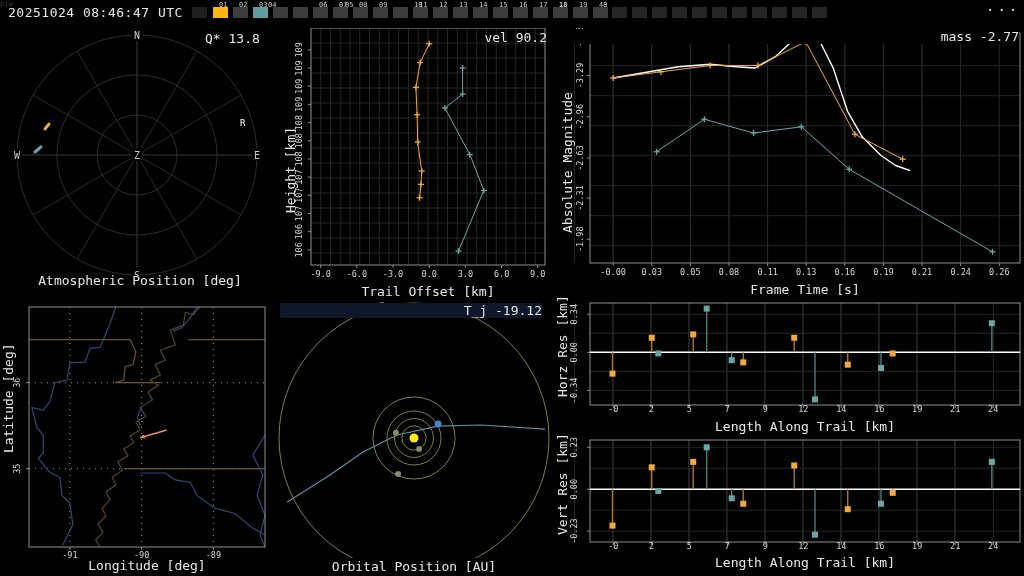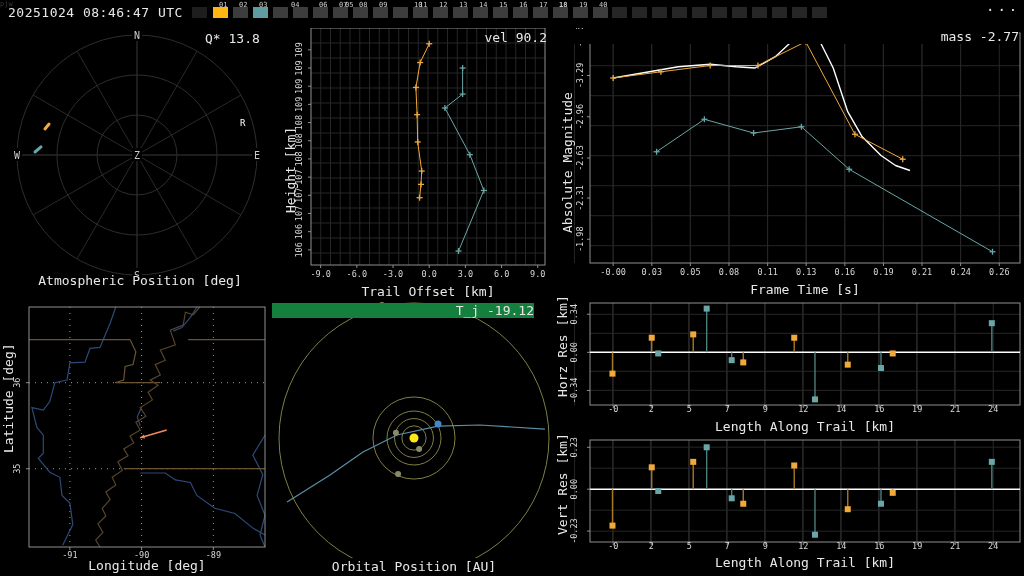--- a/index.html
+++ b/index.html
@@ -24,21 +24,21 @@
 <div class="lbl" id="clock">20251024 08:46:47 UTC</div>
 <div id="frames" class="abs" style="left:0;top:0;width:1024px;height:24px;">
     <div class="framebox" style="left: 192px; background: rgb(30, 30, 30);"></div>
     <div class="framebox" style="left: 213px; background: rgb(255, 182, 18);"></div>
     <div class="framelabel" style="left: 219px;">01</div>
     <div class="framebox" style="left: 233px; background: rgb(61, 61, 61);"></div>
     <div class="framelabel" style="left: 239px;">02</div>
     <div class="framebox" style="left: 253px; background: rgb(95, 158, 160);"></div>
     <div class="framelabel" style="left: 259px;">03</div>
     <div class="framebox" style="left: 273px; background: rgb(61, 61, 61);"></div>
-    <div class="framelabel" style="left: 291px;">04</div>
+    <div class="framelabel" style="left: 268px;">04</div>
     <div class="framebox" style="left: 293px; background: rgb(61, 61, 61);"></div>
     <div class="framelabel" style="left: 299px; margin-left: 46px;">05</div>
     <div class="framebox" style="left: 313px; background: rgb(61, 61, 61);"></div>
     <div class="framelabel" style="left: 319px;">06</div>
     <div class="framebox" style="left: 333px; background: rgb(61, 61, 61);"></div>
     <div class="framelabel" style="left: 339px;">07</div>
     <div class="framebox" style="left: 353px; background: rgb(61, 61, 61);"></div>
     <div class="framelabel" style="left: 359px;">08</div>
     <div class="framebox" style="left: 373px; background: rgb(61, 61, 61);"></div>
     <div class="framelabel" style="left: 379px;">09</div>
@@ -531,21 +531,21 @@
 <div class="lbl ctr" style="left:311px;top:284px;width:234px;">Trail Offset [km]</div>
 <div class="vlbl" style="left:298px;top:198px;">Height [km]</div>
 
 <div class="lbl rgt" style="left:555px;top:29px;width:464px;background:#000;">mass -2.77</div>
 <div class="lbl ctr" style="left:590px;top:282px;width:430px;">Frame Time [s]</div>
 <div class="vlbl" style="left:575px;top:218px;">Absolute Magnitude</div>
 
 <div class="lbl ctr" style="left:29px;top:558px;width:236px;">Longitude [deg]</div>
 <div class="vlbl" style="left:16px;top:438px;">Latitude [deg]</div>
 
-<div class="lbl rgt" style="left:272px;top:303px;width:262px;background:#15803d;">T_j -19.12</div>
+<div class="lbl rgt" style="left:280px;top:303px;width:262px;background:#0f172a;">T_j -19.12</div>
 <div class="lbl ctr" style="left:283px;top:559px;width:262px;background:#000;">Orbital Position [AU]</div>
 
 <div class="vlbl" style="left:570px;top:382px;">Horz Res [km]</div>
 <div class="lbl ctr" style="left: 590px; top: 419px; width: 430px;">Length Along Trail [km]</div>
 <div class="vlbl" style="left:570px;top:520px;">Vert Res [km]</div>
 <div class="lbl ctr" style="left: 590px; top: 555px; width: 430px;">Length Along Trail [km]</div>
 
 <div id="corner-note">pjw</div>
 
 </body></html>

